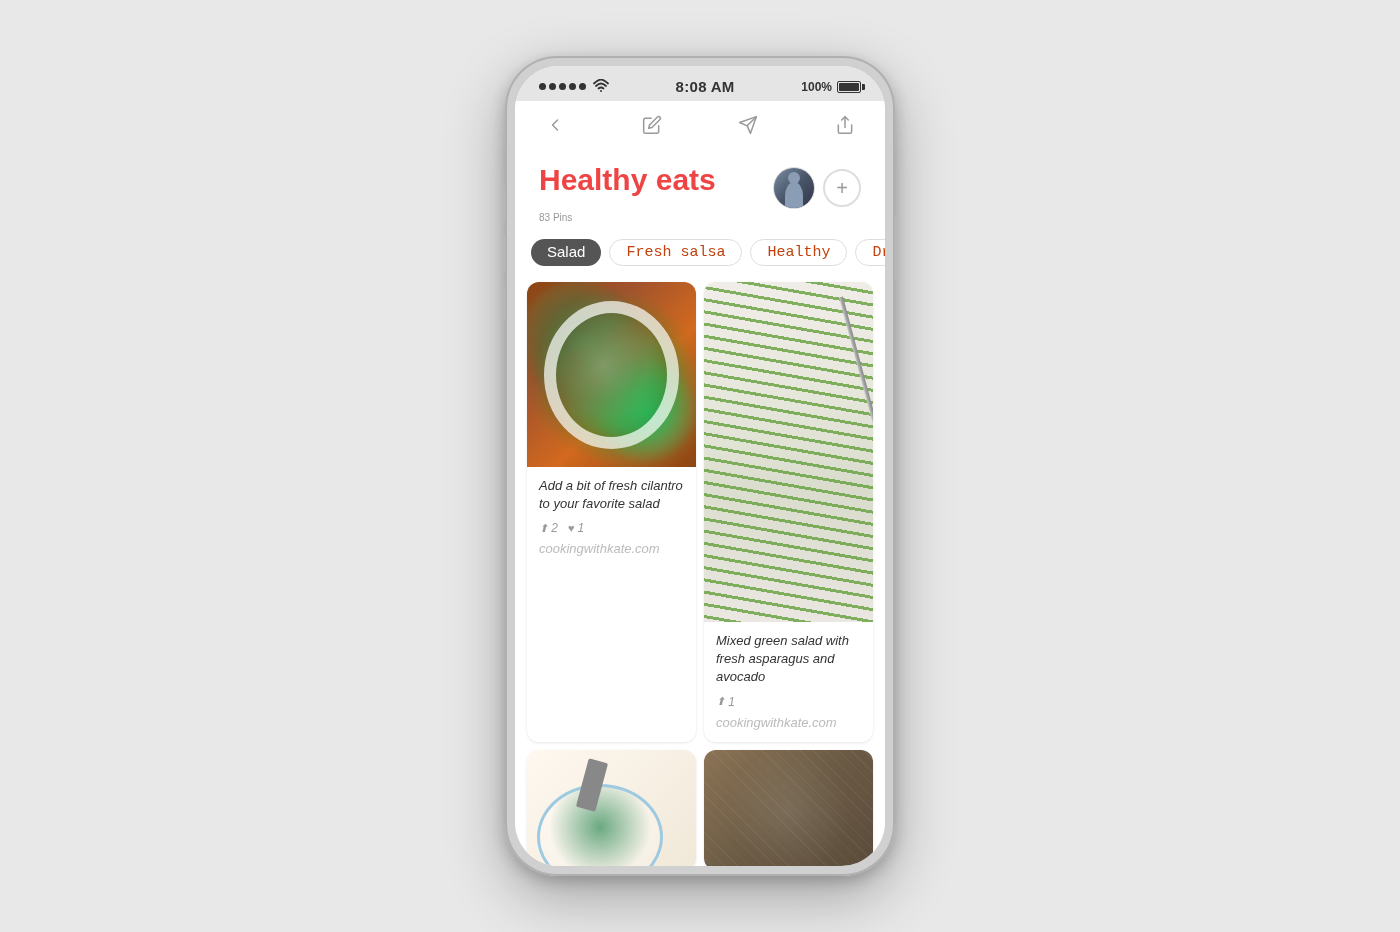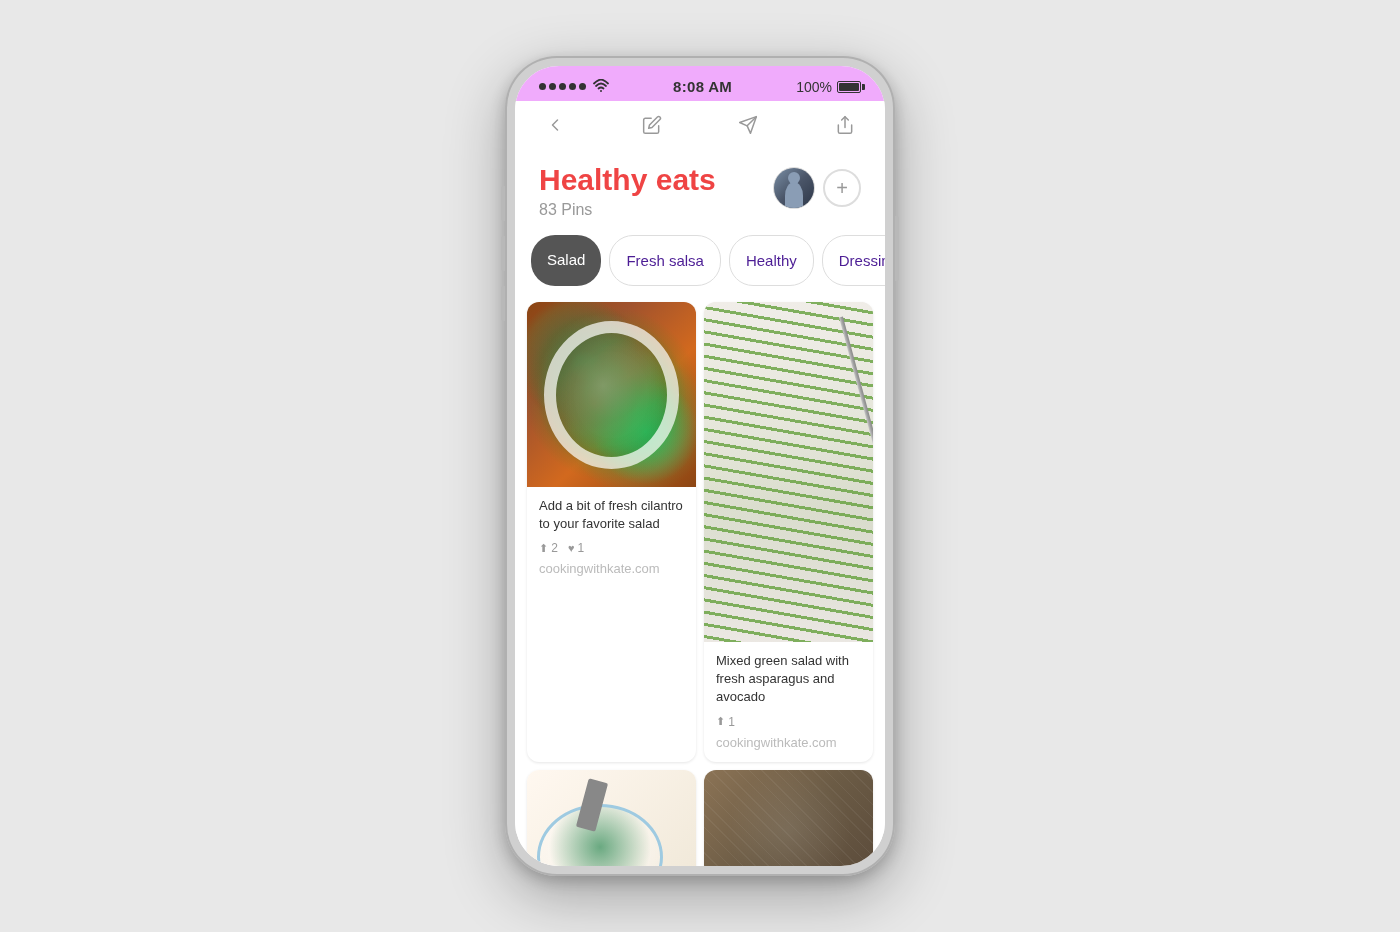--- a/index.html
+++ b/index.html
@@ -54,21 +54,21 @@
       height: 100%;
       background: #fff;
       border-radius: 44px;
       overflow: hidden;
       display: flex;
       flex-direction: column;
     }
 
     
     .status-bar {
-      background: #f0abfc;
+      background: #e5e5e5;
       padding: 12px 24px 6px;
       display: flex;
       justify-content: space-between;
       flex-shrink: 0;
       gap: 35px;
     }
     .status-left {
       display: flex;
       gap: 3px;
       align-items: center;
@@ -89,23 +89,23 @@
       font-weight: 600;
       color: #333;
       letter-spacing: 0.3px;
     }
     .status-right {
       display: flex;
       align-items: center;
       gap: 5px;
     }
     .battery-text {
-      font-size: 14px;
+      font-size: 12px;
       color: #333;
-      font-weight: 400;
+      font-weight: 700;
     }
     .battery-icon {
       width: 24px;
       height: 12px;
       border: 1.5px solid #333;
       border-radius: 2px;
       position: relative;
       display: inline-block;
     }
     .battery-icon::after {
@@ -172,23 +172,23 @@
       align-items: flex-start;
     }
     .board-title-section {}
     .board-title {
       font-size: 30px;
       font-weight: 700;
       color: #ef4444;
       line-height: 1.1;
     }
     .board-pins-count {
-      font-size: 16px;
+      font-size: 10px;
       color: #999;
-      margin-top: 5px;
+      margin-top: 16px;
     }
     .board-actions {
       display: flex;
       align-items: center;
       gap: 8px;
       margin-top: 4px;
     }
     .avatar {
       width: 42px;
       height: 42px;
@@ -245,51 +245,53 @@
     .category-tabs {
       padding: 0 16px 16px;
       display: flex;
       gap: 8px;
       overflow-x: auto;
       scrollbar-width: none;
       flex-shrink: 0;
     }
     .category-tabs::-webkit-scrollbar { display: none; }
     .tab-item {
-      padding: 16px 16px;
+      padding: 4px 16px;
       border-radius: 24px;
       font-size: 15px;
       font-weight: 500;
       white-space: nowrap;
       cursor: pointer;
       flex-shrink: 0;
     }
     .tab-item.active {
       background: #555;
       color: #fff;
     }
     .tab-item.inactive {
       background: #fff;
-      color: #4c1d95;
+      color: #c2410c;
       border: 1.5px solid #ddd;
+      font-family: Liberation Mono, monospace;
     }
 
     
     .pins-grid {
       display: grid;
       grid-template-columns: 1fr 1fr;
       gap: 8px;
       padding: 0 12px 12px;
     }
 
     .pin-card {
       background: #fff;
       border-radius: 12px;
       overflow: hidden;
       box-shadow: 0 1px 3px rgba(0,0,0,0.1);
+      font-style: italic;
     }
 
     .pin-image {
       width: 100%;
       overflow: hidden;
     }
 
     .pin-image-salad {
       height: 185px;
       background:

